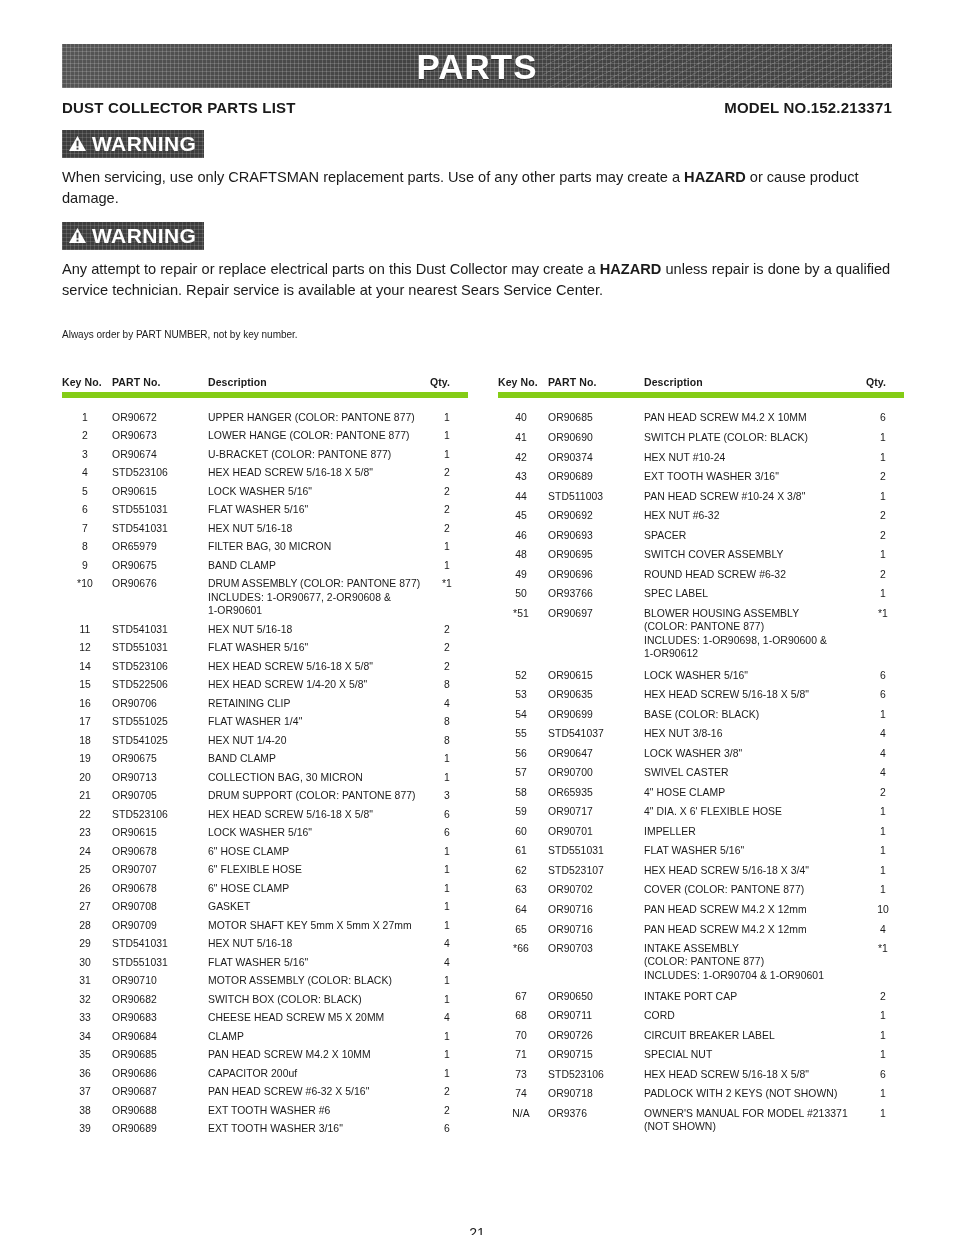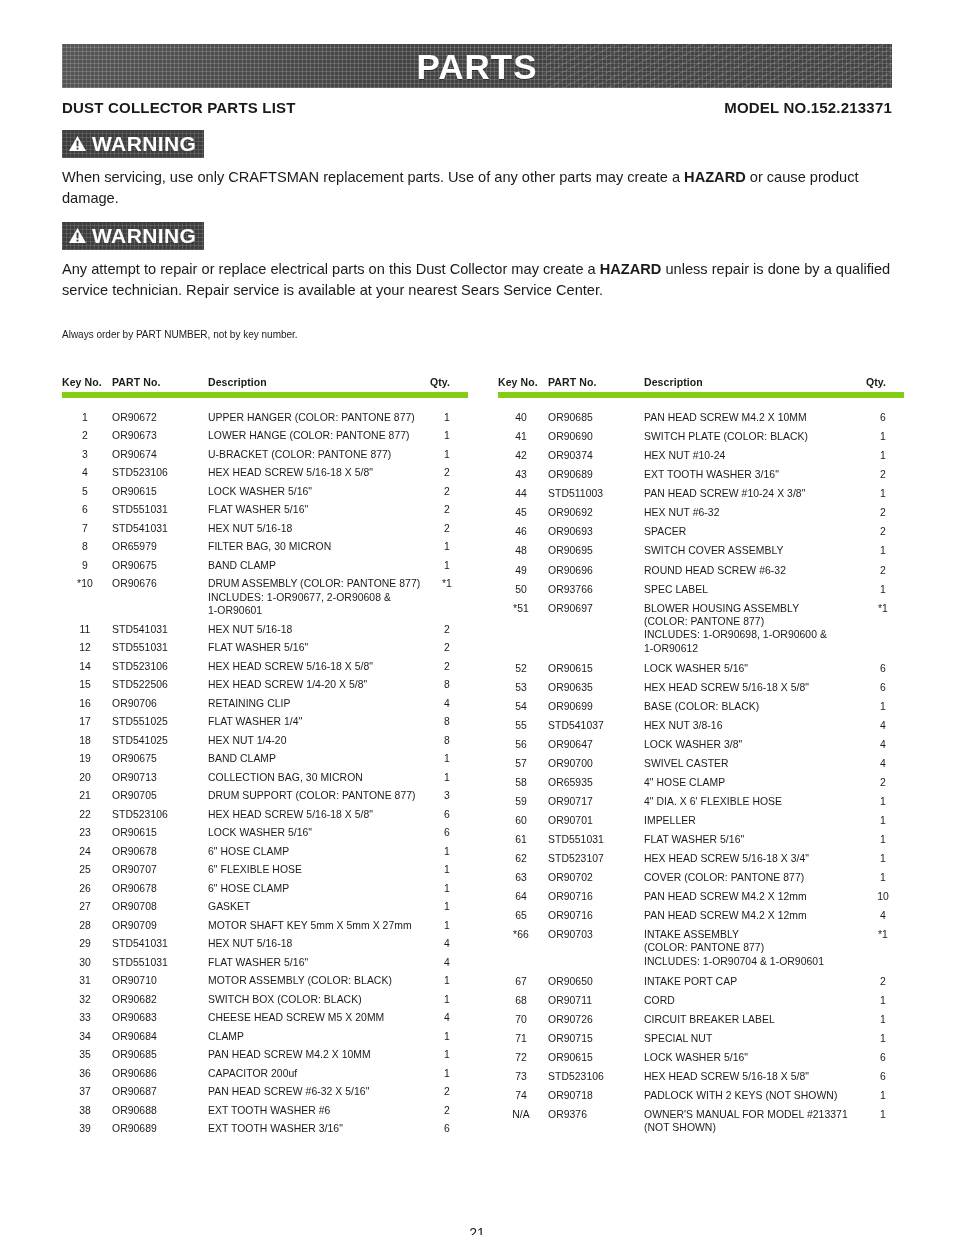--- a/index.html
+++ b/index.html
@@ -765,28 +765,20 @@
           </tr>
           <tr>
             <td class="c-key">71</td>
             <td class="c-part">OR90715</td>
             <td class="c-desc">
               <span class="sub-line">SPECIAL NUT</span>
             </td>
             <td class="c-qty">1</td>
           </tr>
           <tr>
-            <td class="c-key">72</td>
-            <td class="c-part">OR90615</td>
-            <td class="c-desc">
-              <span class="sub-line">LOCK WASHER 5/16"</span>
-            </td>
-            <td class="c-qty">6</td>
-          </tr>
-          <tr>
             <td class="c-key">73</td>
             <td class="c-part">STD523106</td>
             <td class="c-desc">
               <span class="sub-line">HEX HEAD SCREW 5/16-18 X 5/8"</span>
             </td>
             <td class="c-qty">6</td>
           </tr>
           <tr>
             <td class="c-key">74</td>
             <td class="c-part">OR90718</td>

